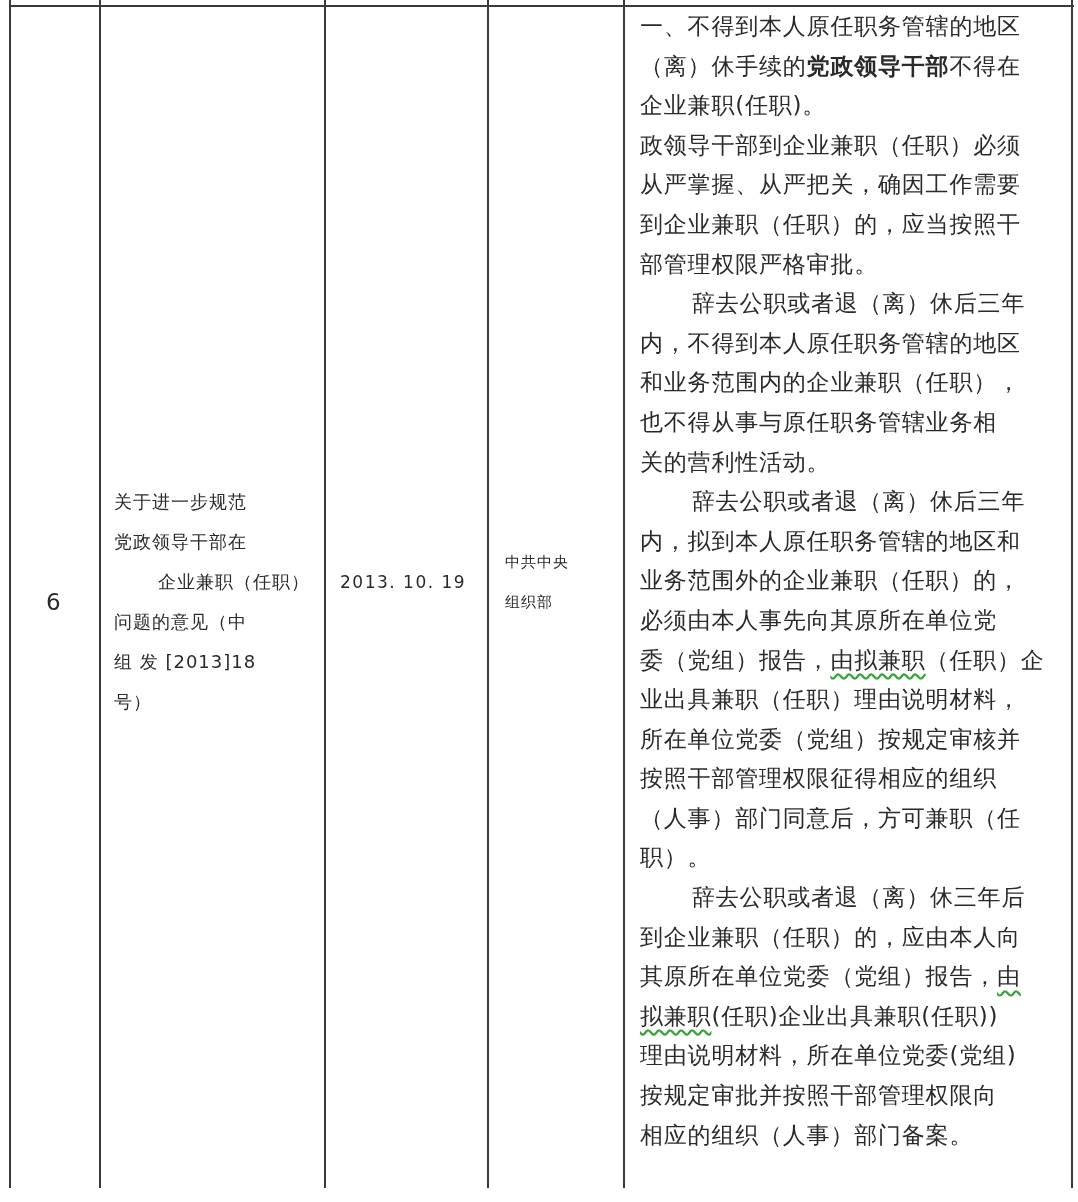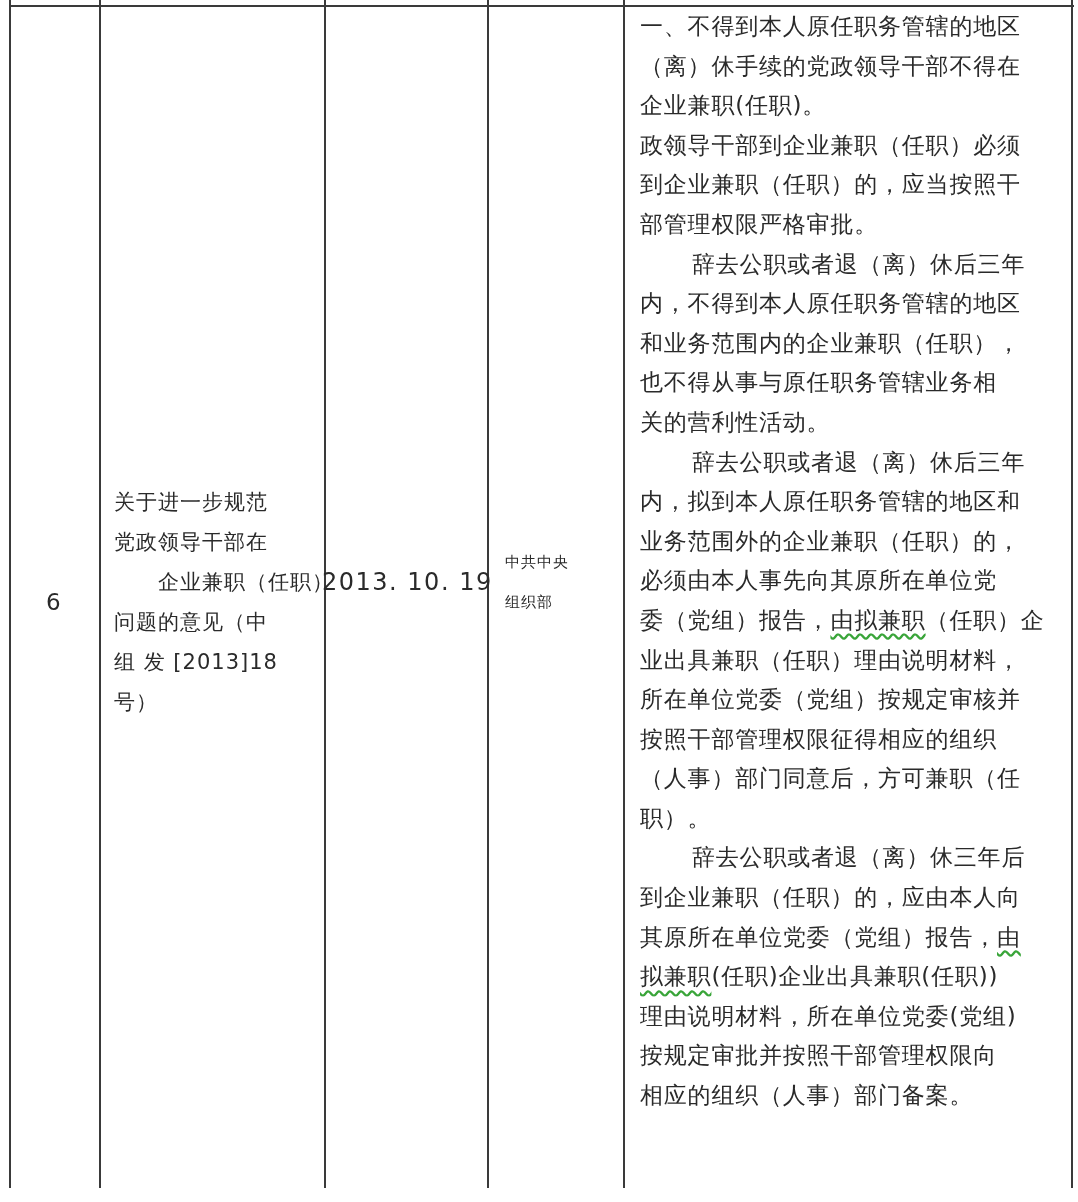--- a/index.html
+++ b/index.html
@@ -3,25 +3,25 @@
 <meta charset="utf-8">
 <style>
   html, body { margin: 0; padding: 0; background: #ffffff; }
   body { width: 1078px; height: 1202px; position: relative; overflow: hidden;
          font-family: "DejaVu Sans", "Liberation Sans", sans-serif; color: #2a2a2a; }
   .vline { position: absolute; top: 0; width: 2px; height: 1188px; background: #3a3a3a; }
   .hline { position: absolute; left: 10px; width: 1064px; height: 2px; background: #3a3a3a; }
   .cell-text { position: absolute; font-size: 15px; line-height: 40px; white-space: nowrap; letter-spacing: 1px; }
   .line { display: block; height: 39.6px; line-height: 39.6px; }
   .indent { padding-left: 52px; }
-  .bold { font-weight: normal; }
+  .bold { font-weight: bold; }
   .ul { text-decoration: underline; text-decoration-color: #3aa53a; text-decoration-style: wavy; text-underline-offset: 5px; }
   #col-num { left: 46px; top: 582px; font-size: 23px; }
-  #col-title { left: 114px; top: 482px; font-size: 21px; line-height: 40px; }
-  #col-date { left: 322px; top: 562px; font-size: 24px; letter-spacing: 1.5px; }
+  #col-title { left: 114px; top: 482px; font-size: 18px; line-height: 40px; }
+  #col-date { left: 340px; top: 562px; font-size: 17px; letter-spacing: 1.5px; }
   #col-issuer { left: 505px; top: 542px; }
   #col-content { left: 640px; top: 7px; font-size: 23px; letter-spacing: 0.8px; }
 </style>
 </head>
 <body>
 
 <div class="hline" style="top:5px;"></div>
 <div class="vline" style="left:9px;"></div>
 <div class="vline" style="left:99px;"></div>
 <div class="vline" style="left:324px;"></div>
@@ -46,20 +46,21 @@
   <div id="col-issuer" class="cell-text">
     <span class="line" style="height:40px;line-height:40px;">中共中央</span>
     <span class="line" style="height:40px;line-height:40px;">组织部</span>
   </div>
 
   <div id="col-content" class="cell-text">
     <span class="line">一、不得到本人原任职务管辖的地区</span>
     <span class="line"><span>（离）休手续的</span><span class="bold">党政领导干部</span><span>不得在</span></span>
     <span class="line">企业兼职(任职)。</span>
     <span class="line">政领导干部到企业兼职（任职）必须</span>
+    <span class="line">从严掌握、从严把关，确因工作需要</span>
     <span class="line">到企业兼职（任职）的，应当按照干</span>
     <span class="line">部管理权限严格审批。</span>
     <span class="line indent">辞去公职或者退（离）休后三年</span>
     <span class="line">内，不得到本人原任职务管辖的地区</span>
     <span class="line">和业务范围内的企业兼职（任职），</span>
     <span class="line">也不得从事与原任职务管辖业务相</span>
     <span class="line">关的营利性活动。</span>
     <span class="line indent">辞去公职或者退（离）休后三年</span>
     <span class="line">内，拟到本人原任职务管辖的地区和</span>
     <span class="line">业务范围外的企业兼职（任职）的，</span>

